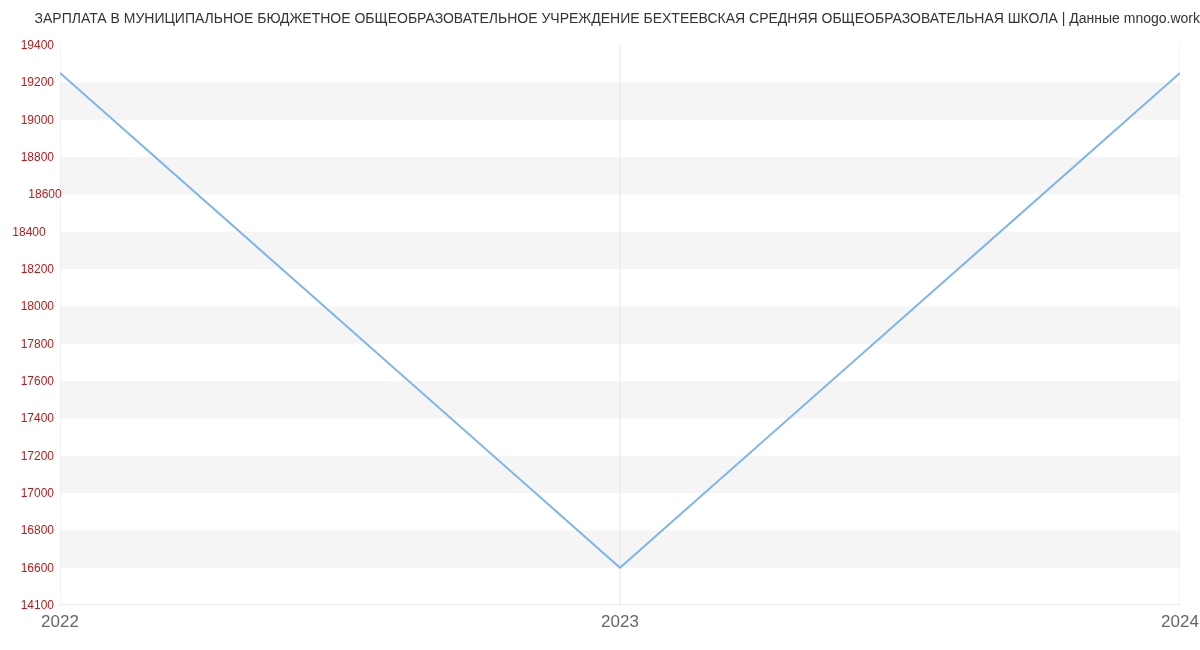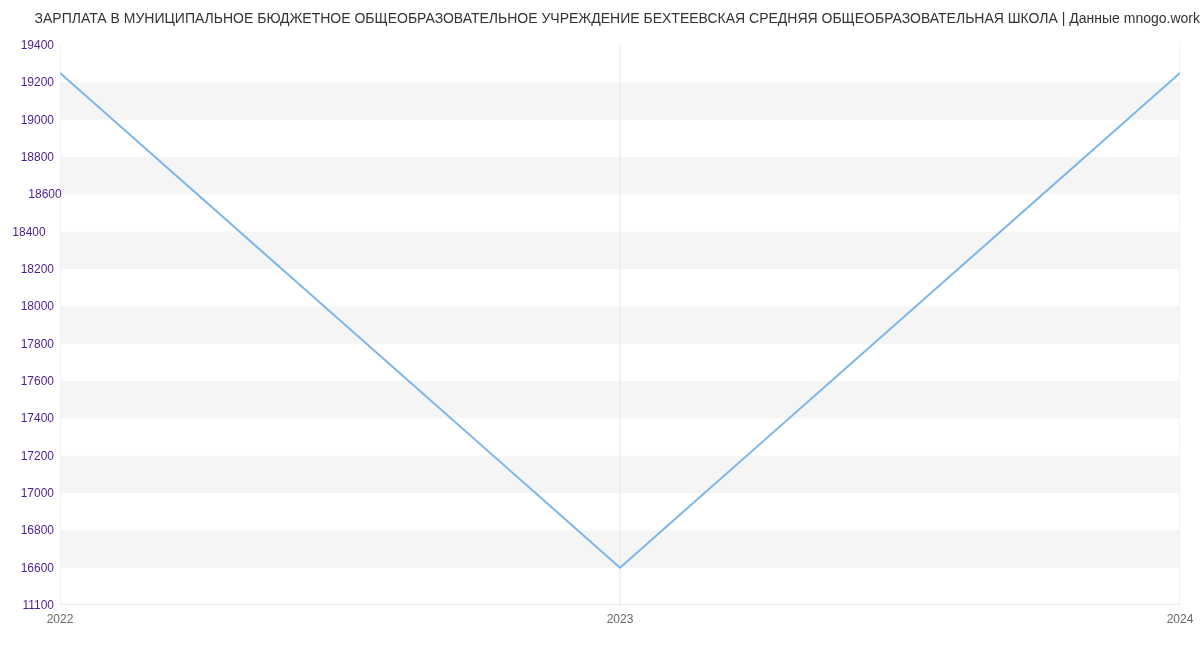--- a/index.html
+++ b/index.html
@@ -36,28 +36,28 @@
   }
   .plot svg {
     position: absolute;
     left: 0;
     top: 0;
   }
   .y-tick-label {
     position: absolute;
     right: 1146px; 
     font-size: 12px;
-    color: #4c1d95;
+    color: #b91c1c;
     text-align: right;
     width: 50px;
     transform: translateY(-50%);
   }
   .x-tick-label {
     position: absolute;
-    font-size: 12px;
+    font-size: 17px;
     color: #666666;
     text-align: center;
     transform: translateX(-50%);
     top: 612px;
   }
 </style>
 </head>
 <body>
 
 <div class="chart-wrap">
@@ -74,21 +74,21 @@
         <rect x="0" y="37.33333333333337" width="1120" height="37.33333333333326" fill="#f5f5f5"></rect>
         <line x1="0" x2="0" y1="0" y2="560" stroke="#e6e6e6" stroke-width="1"></line>
         <line x1="560" x2="560" y1="0" y2="560" stroke="#e6e6e6" stroke-width="1"></line>
         <line x1="1120" x2="1120" y1="0" y2="560" stroke="#e6e6e6" stroke-width="1"></line>
         <line x1="0" x2="1120" y1="560" y2="560" stroke="#ccd6eb" stroke-width="1"></line>
         <path d="M0 28 L560 522.6666666666666 L1120 28" fill="none" stroke="#7cb5ec" stroke-width="2" stroke-linejoin="round"></path>
       </svg>
   </div>
 
   <div id="axis-labels">
-      <div class="y-tick-label" style="left: 4px; width: 50px; top: 605px;">11100</div>
+      <div class="y-tick-label" style="left: 4px; width: 50px; top: 605px;">14100</div>
       <div class="y-tick-label" style="left: 4px; width: 50px; top: 567.667px;">16600</div>
       <div class="y-tick-label" style="left: 4px; width: 50px; top: 530.333px;">16800</div>
       <div class="y-tick-label" style="left: 4px; width: 50px; top: 493px;">17000</div>
       <div class="y-tick-label" style="left: 4px; width: 50px; top: 455.667px;">17200</div>
       <div class="y-tick-label" style="left: 4px; width: 50px; top: 418.333px;">17400</div>
       <div class="y-tick-label" style="left: 4px; width: 50px; top: 381px;">17600</div>
       <div class="y-tick-label" style="left: 4px; width: 50px; top: 343.667px;">17800</div>
       <div class="y-tick-label" style="left: 4px; width: 50px; top: 306.333px;">18000</div>
       <div class="y-tick-label" style="left: 4px; width: 50px; top: 269px;">18200</div>
       <div class="y-tick-label" style="left: 4px; width: 50px; top: 231.667px; text-align: center;">18400</div>

